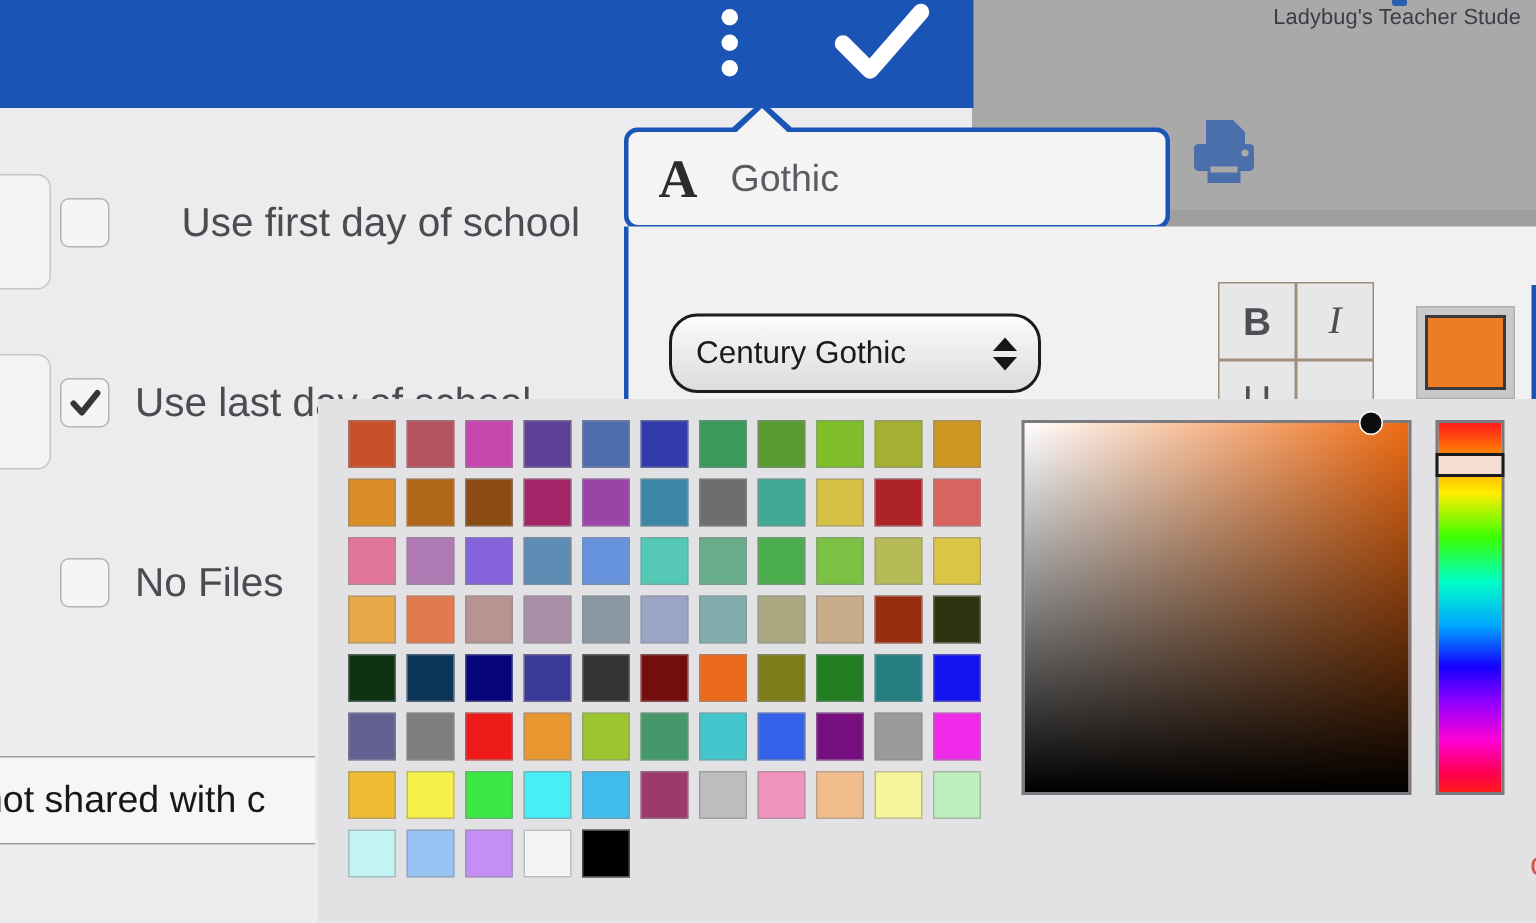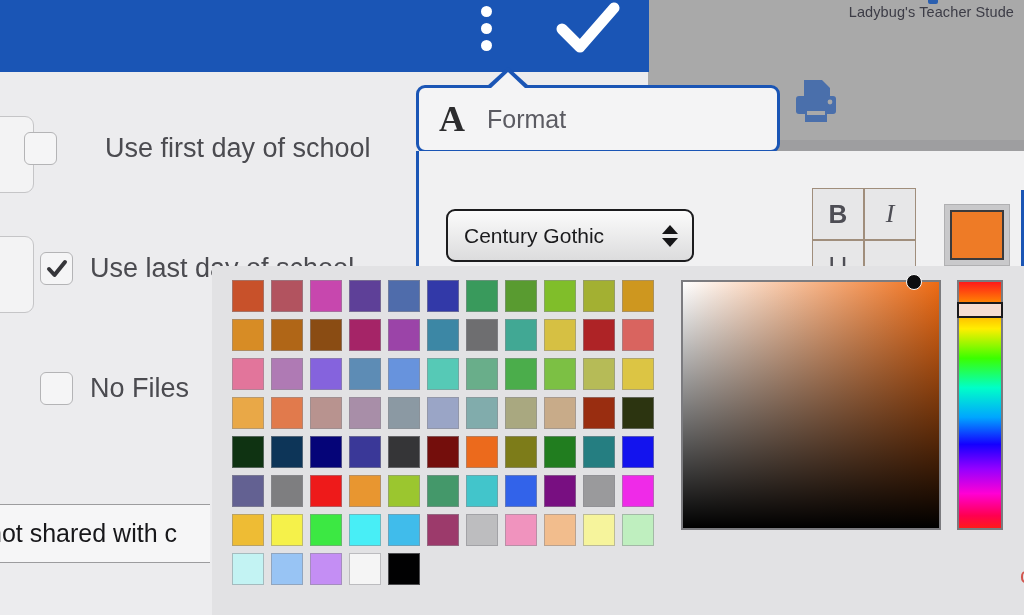--- a/index.html
+++ b/index.html
@@ -107,21 +107,21 @@
   .fmt-title { margin-left: 22px; font-size: 25px; color: #5b5b62; }
 
   .format-body {
     position: absolute; left: 416px; top: 151px; width: 612px; height: 140px;
     background: #f1f1f2; border: 3px solid #1a55b5; border-top: none;
     box-sizing: border-box;
   }
 
   .sel {
     position: absolute; background: linear-gradient(#fbfbfb, #dcdcdd);
-    border: 2px solid #1c1c1e; border-radius: 9px;
+    border: 2px solid #1c1c1e; border-radius: 19px;
     display: flex; align-items: center; box-sizing: border-box;
   }
   .sel.font { left: 446px; top: 209px; width: 248px; height: 53px; }
   .sel.size { left: 706px; top: 209px; width: 96px; height: 53px; }
   .sel-text { font-size: 21px; color: #1a1a1c; padding-left: 16px; white-space: nowrap; }
   .stepper {
     position: absolute; right: 14px; top: 50%; transform: translateY(-50%);
     display: flex; flex-direction: column; gap: 4px;
   }
   .stepper .up { width:0;height:0;border-left:8px solid transparent;border-right:8px solid transparent;border-bottom:9px solid #161618; }
@@ -219,21 +219,21 @@
       <rect x="11" y="30" width="22" height="14" fill="#4a6fab"></rect>
       <rect x="13" y="33" width="18" height="4" fill="#a9a9a9"></rect>
       <circle cx="36" cy="24" r="2.4" fill="#a9a9a9"></circle>
     </svg>
   </div>
 
 
   <div class="stub s1"></div>
   <div class="stub s2"></div>
 
-  <div class="cbrow" style="left:24px; top:132px;gap:48px;">
+  <div class="cbrow" style="left:40px; top:132px;gap:48px;">
     <span class="cbox"></span>
     <span class="cblabel">Use first day of school</span>
   </div>
 
   <div class="cbrow" style="left:40px; top:252px;">
     <span class="cbox">
       <svg viewBox="0 0 22 22" width="22" height="22" aria-hidden="true">
         <path d="M3 11 L8.5 17 L19 4" fill="none" stroke="#36363a" stroke-width="4" stroke-linecap="round" stroke-linejoin="round"></path>
       </svg>
     </span>
@@ -245,21 +245,21 @@
     <span class="cblabel">No Files</span>
   </div>
 
   <div class="bottom-field">
     <span>not shared with c</span>
   </div>
 
   <div class="pop-arrow"></div>
   <div class="format-pop">
     <span class="fmt-A">A</span>
-    <span class="fmt-title">Format</span>
+    <span class="fmt-title">Gothic</span>
   </div>
   <div class="pop-arrow-inner"></div>
 
   <div class="format-body"></div>
 
   <div class="sel font">
     <span class="sel-text">Century Gothic</span>
     <span class="stepper">
         <i class="up"></i>
         <i class="dn"></i>

